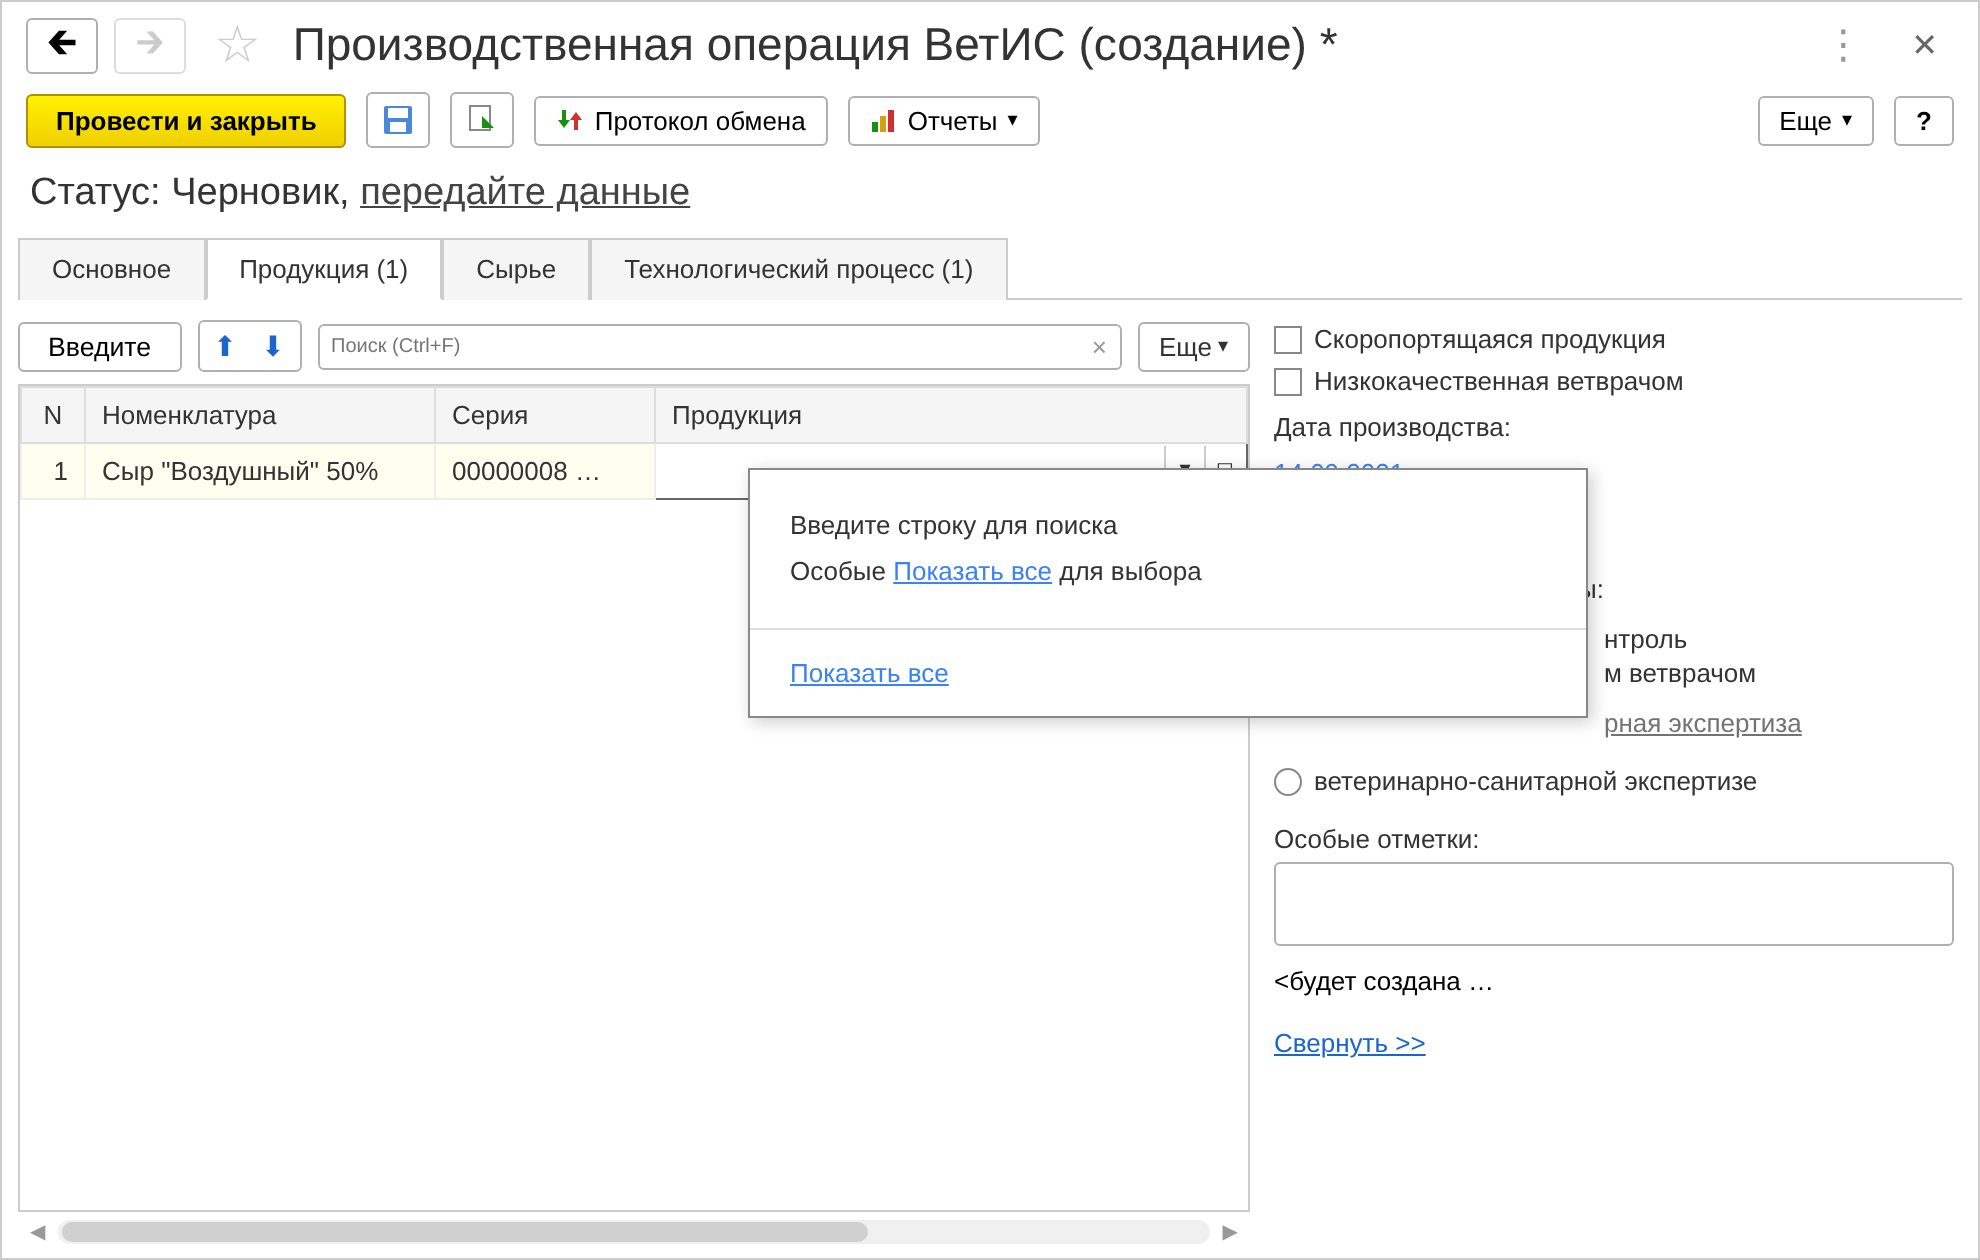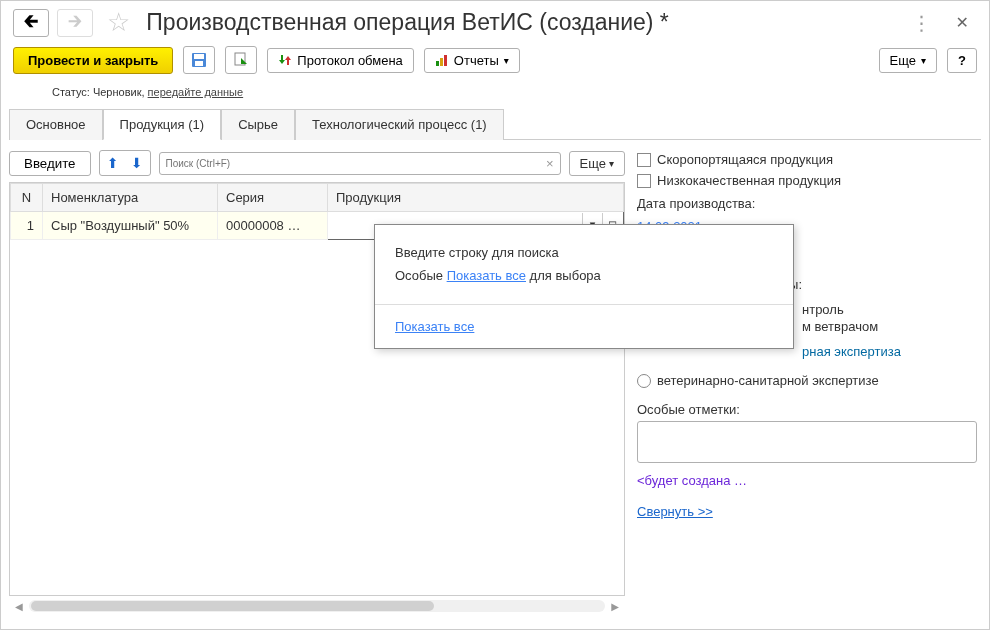--- a/index.html
+++ b/index.html
@@ -73,22 +73,21 @@
     align-items: center;
     gap: 5px;
     cursor: pointer;
     font-size: 13px;
   }
   .spacer { flex: 1; }
   .btn-more { padding: 4px 10px; }
 
   .status-line {
     padding: 2px 14px 10px 14px;
-    font-size: 11px;
-    margin-left: 37px;
+    font-size: 19px;
   }
   .status-line .link { color: #444; text-decoration: underline; cursor: pointer; }
 
   .tabs {
     display: flex;
     border-bottom: 1px solid #ccc;
     margin: 0 8px;
   }
   .tab {
     padding: 7px 16px;
@@ -183,38 +182,38 @@
     width: 420px;
     background: #fff;
     border: 1px solid #888;
     box-shadow: 2px 2px 8px rgba(0,0,0,0.2);
     z-index: 100;
   }
   .dropdown-panel .top { padding: 16px 20px; line-height: 1.8; }
   .dropdown-panel .bottom { border-top: 1px solid #ddd; padding: 14px 20px; }
   .link-blue { color: #3b82f6; text-decoration: underline; cursor: pointer; }
   .link-red { color: #d01010; text-decoration: underline; cursor: pointer; }
-  .link-green { color: #0369a1; cursor: pointer; margin-top: 36px; }
+  .link-green { color: #737373; text-decoration: underline; cursor: pointer; margin-top: 36px; }
 
   .scroll-hint { display: flex; align-items: center; padding: 4px 6px; gap: 6px; }
   .scroll-track { flex: 1; height: 12px; background: #f0f0f0; border-radius: 6px; position: relative; }
   .scroll-thumb { position: absolute; left: 2px; top: 1px; width: 70%; height: 10px; background: #d0d0d0; border-radius: 5px; }
 
   .right-panel {
     width: 348px;
     padding: 2px 4px;
     font-size: 13px;
   }
   .checkbox-row { display: flex; align-items: flex-end; gap: 6px; margin-bottom: 6px; }
   .checkbox-box { width: 14px; height: 14px; border: 1px solid #888; }
   .field-row { display: flex; margin-bottom: 10px; gap: 8px; flex-direction: column; }
   .field-label { width: 165px; }
   .field-val { flex: 1; }
   .textarea-box { border: 1px solid #b0b0b0; border-radius: 3px; height: 42px; margin-top: 4px; }
-  .ghost-text { color: #6d28d9; }
+  .ghost-text { color: #000000; }
   .collapse-link { color: #1a66cc; text-decoration: underline; cursor: pointer; margin-top: 6px; display: inline-block; }
   .svg-icon { display: block; }
 </style>
 </head>
 <body>
 
 <div class="header">
   <button class="nav-btn back">🡰</button>
   <button class="nav-btn disabled">🡲</button>
   <span class="star-icon">☆</span>
@@ -339,21 +338,21 @@
     </div>
   </div>
 
   <div class="right-panel">
     <div class="checkbox-row">
       <div class="checkbox-box"></div>
       <span>Скоропортящаяся продукция</span>
     </div>
     <div class="checkbox-row">
       <div class="checkbox-box"></div>
-      <span>Низкокачественная продукция</span>
+      <span>Низкокачественная ветврачом</span>
     </div>
     <div class="field-row" style="margin-top:8px">
       <div class="field-label">Дата производства:</div>
       <div classel="field-val"><span class="link-blue">14.09.2021</span></div>
     </div>
     <div class="field-row">
       <div class="field-label"></div>
       <div class="field-val"><span class="link-red">указать</span></div>
     </div>
     <div class="field-row">

